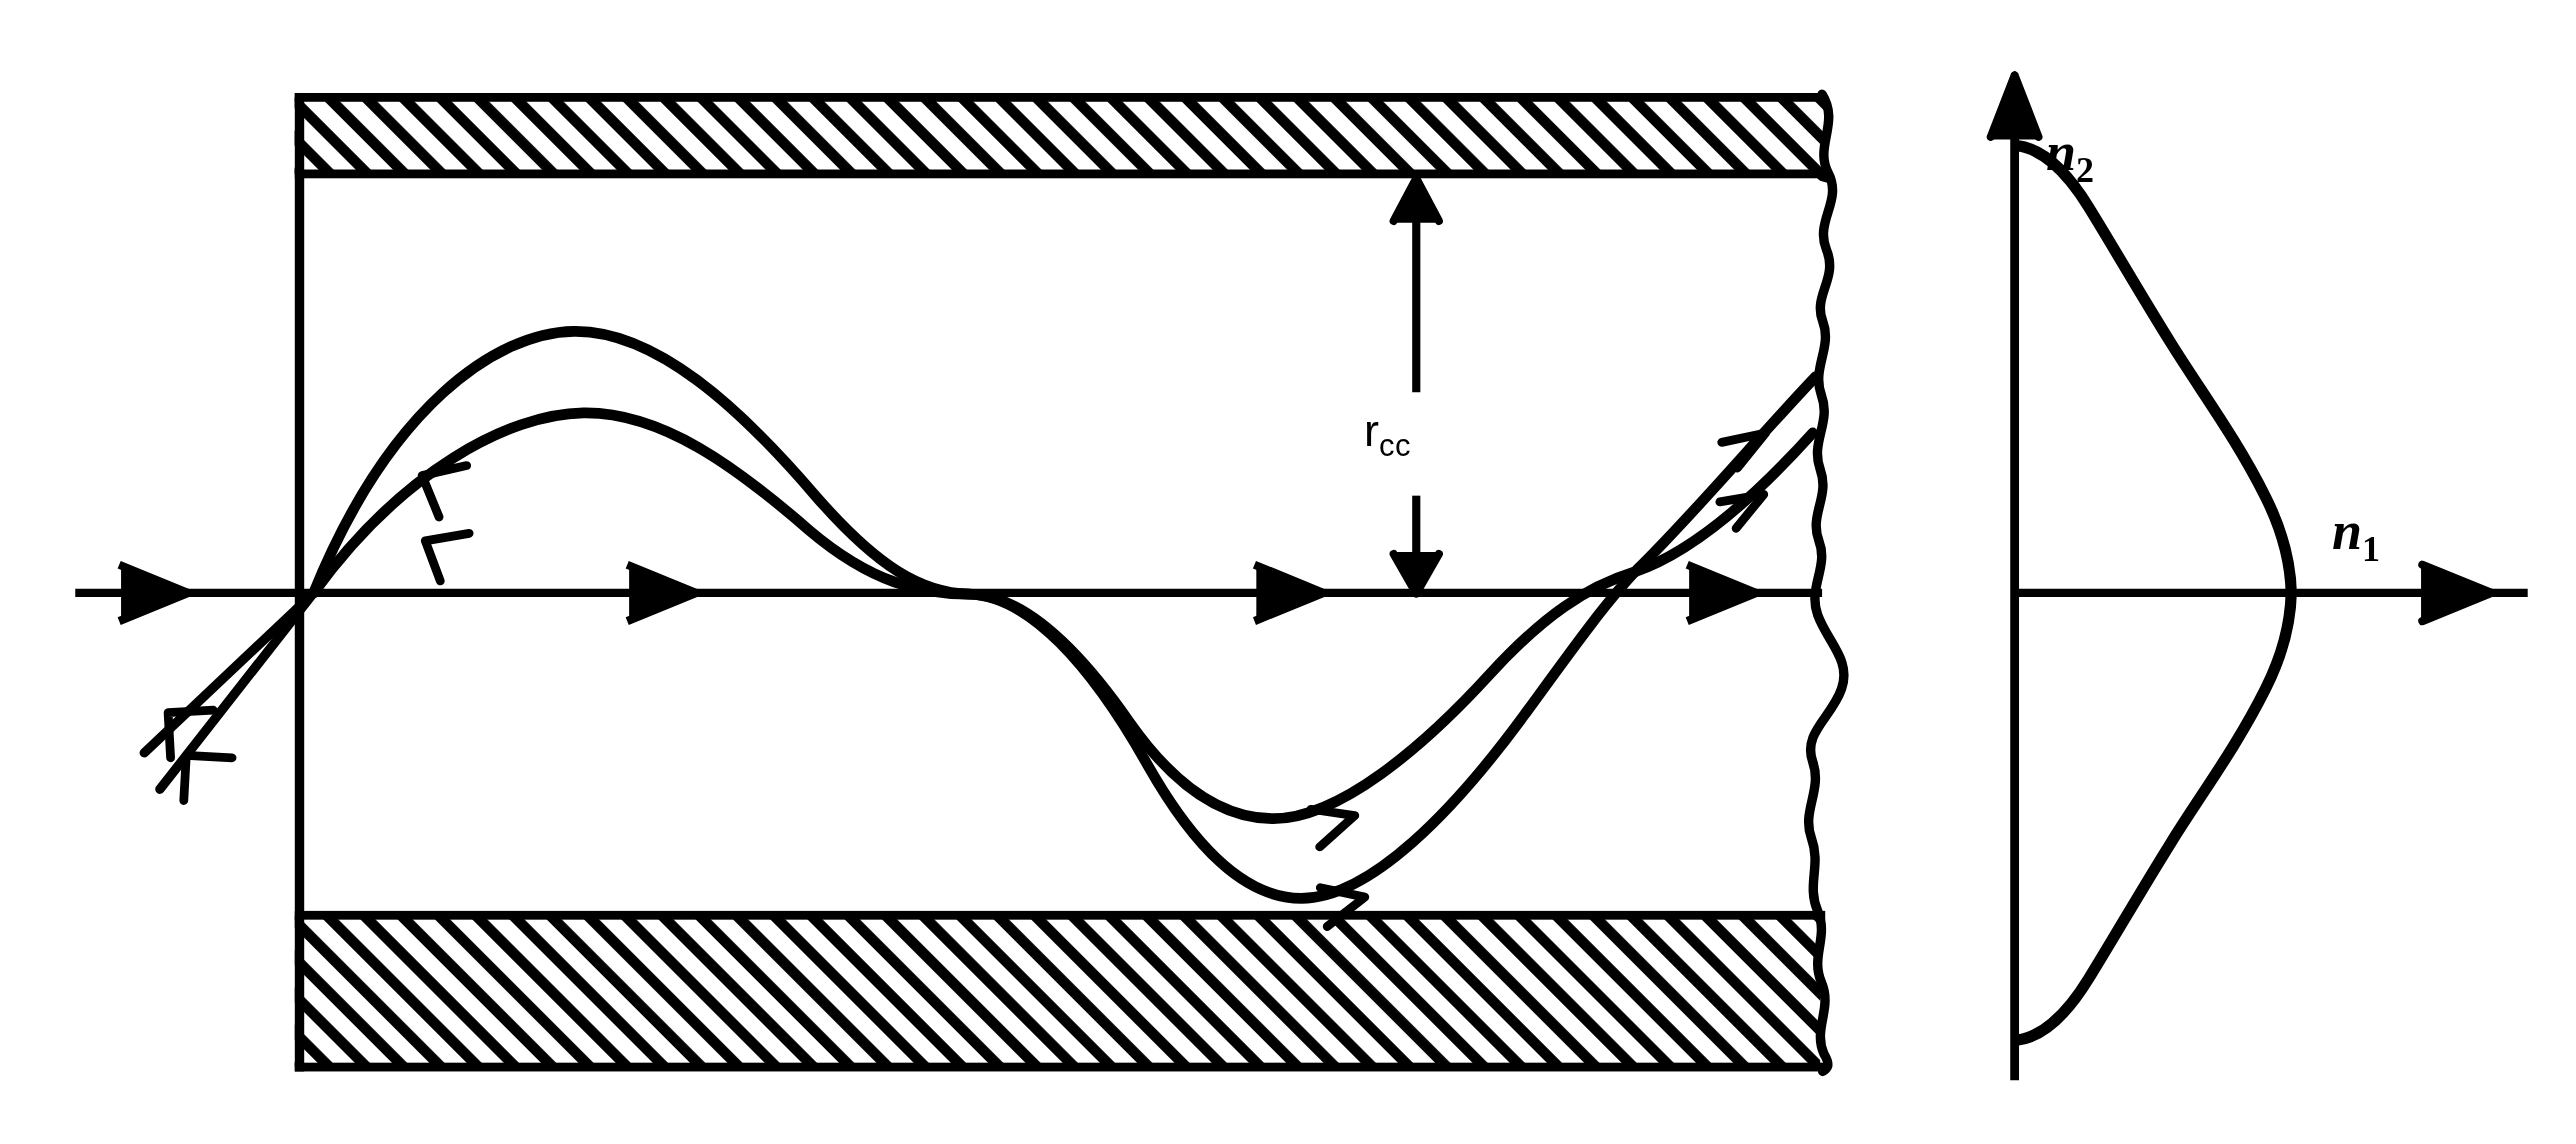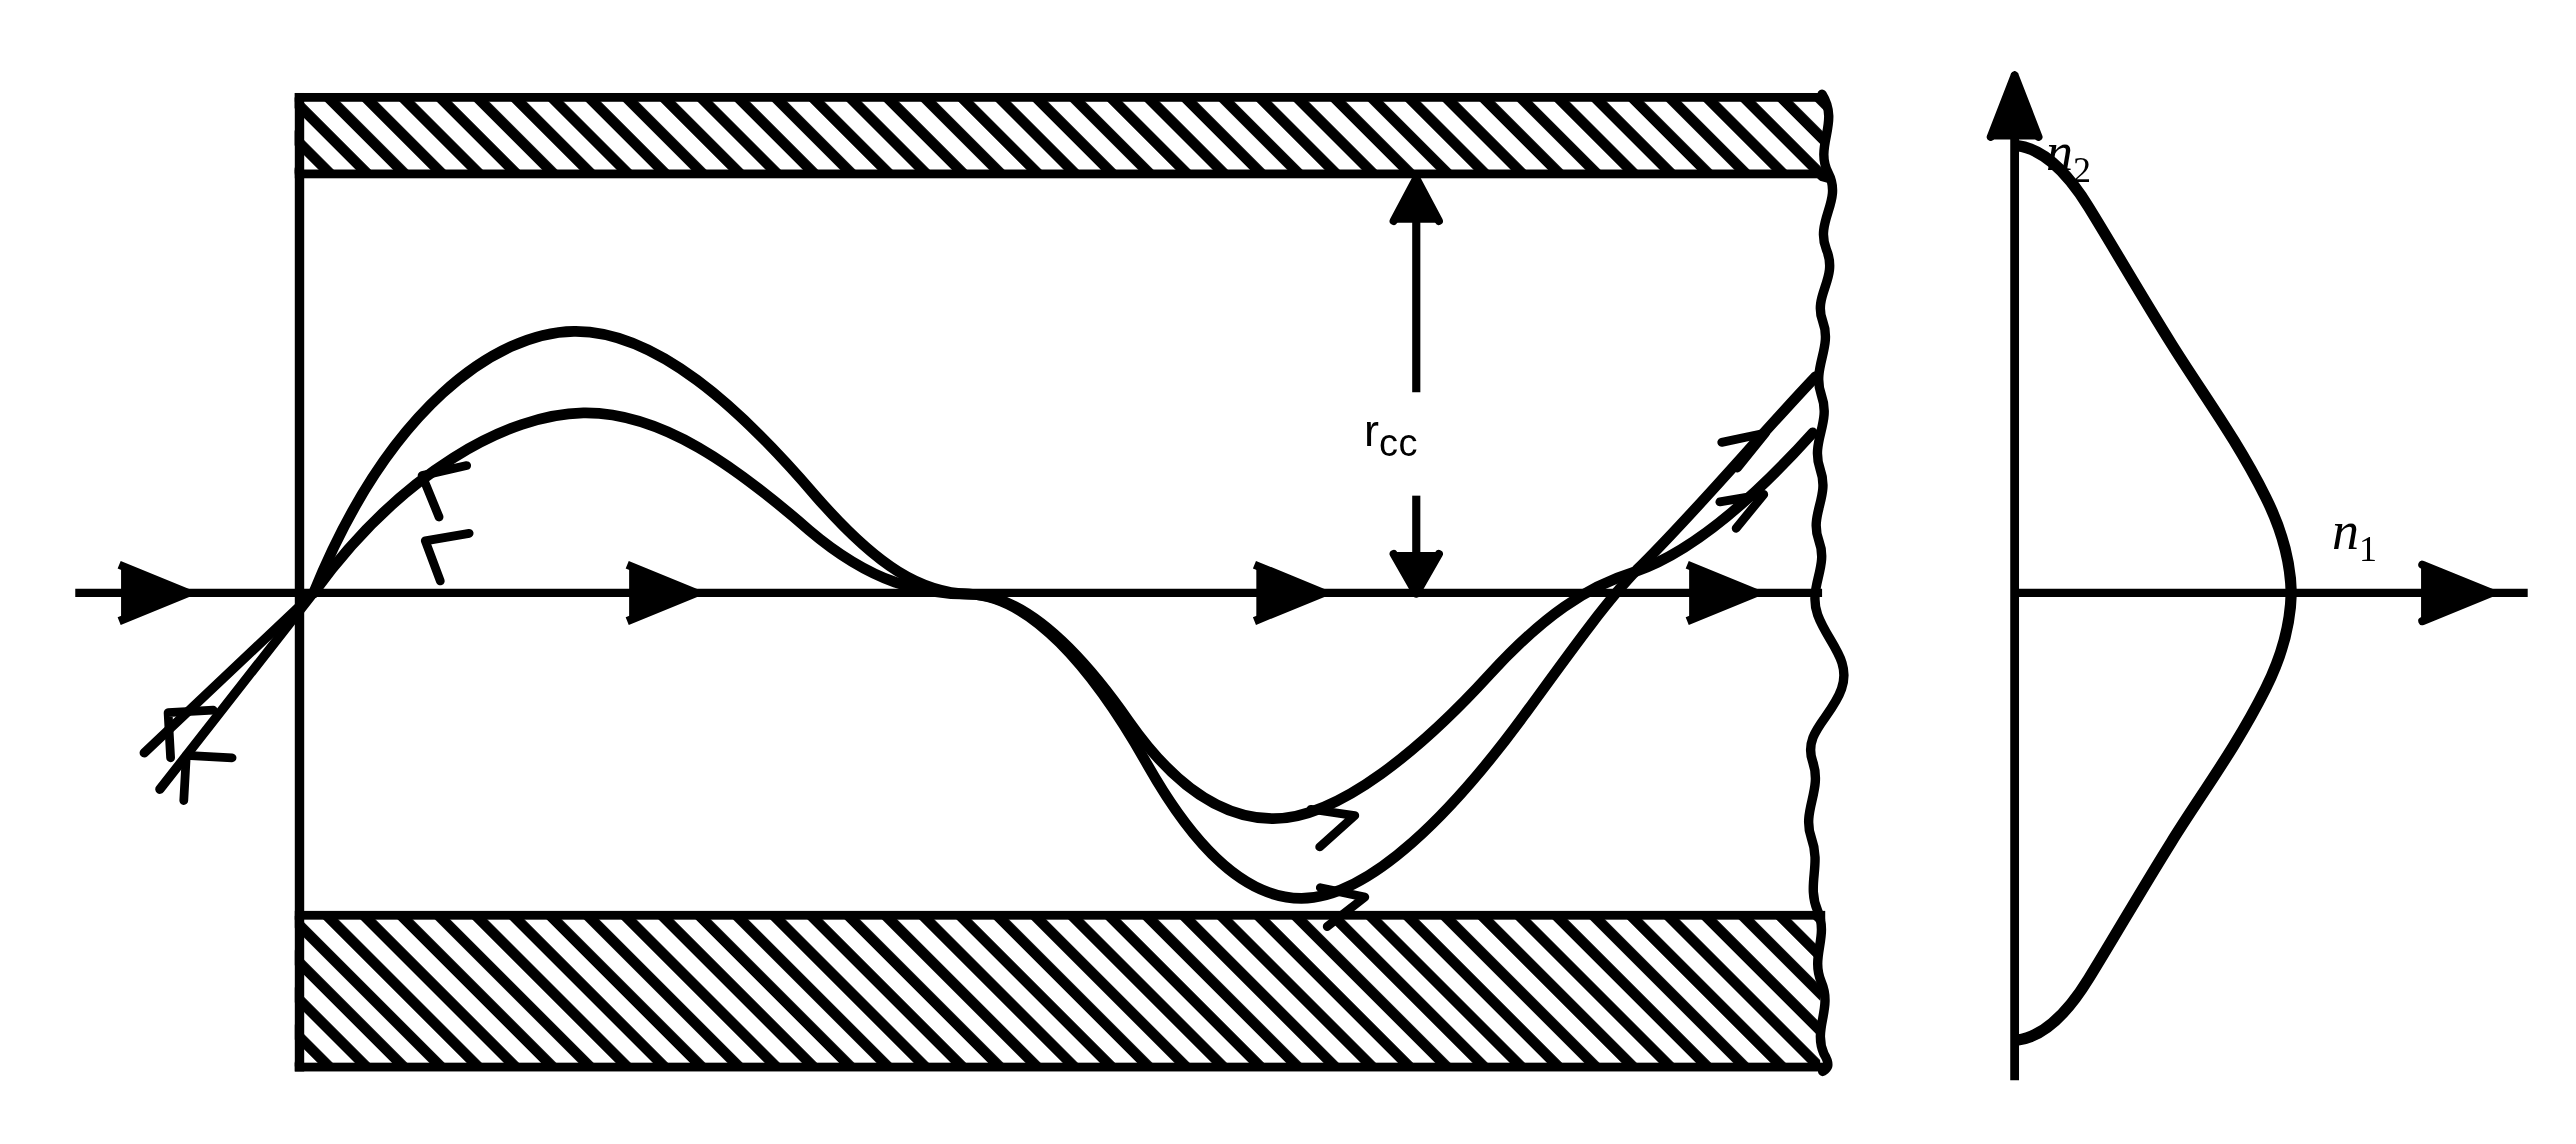--- a/index.html
+++ b/index.html
@@ -33,29 +33,29 @@
     white-space: nowrap;
     line-height: 1;
     user-select: none;
   }
   .lbl-rcc {
     font-family: "Liberation Sans", sans-serif;
     font-size: 45px;
     font-weight: 400;
   }
   .lbl-rcc .sub {
-    font-size: 38px;
+    font-size: 31px;
     vertical-align: sub;
     letter-spacing: 0.6px;
   }
   .lbl-axis {
     font-family: "Liberation Serif", serif;
     font-style: italic;
     font-size: 54px;
-    font-weight: 400;
+    font-weight: 700;
   }
   .lbl-axis .sub {
     font-size: 36px;
     font-style: normal;
     vertical-align: sub;
   }
 </style>
 </head>
 <body>
 

